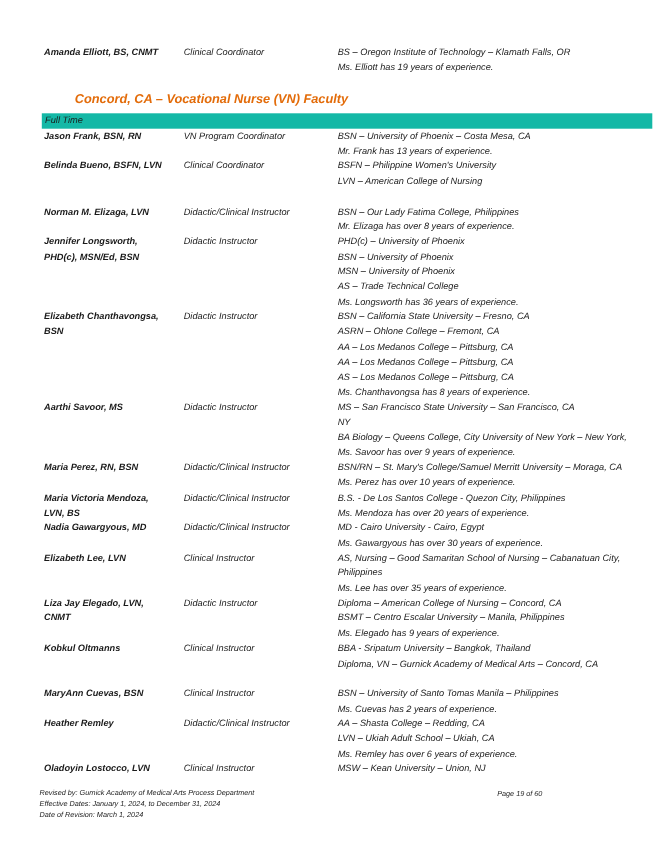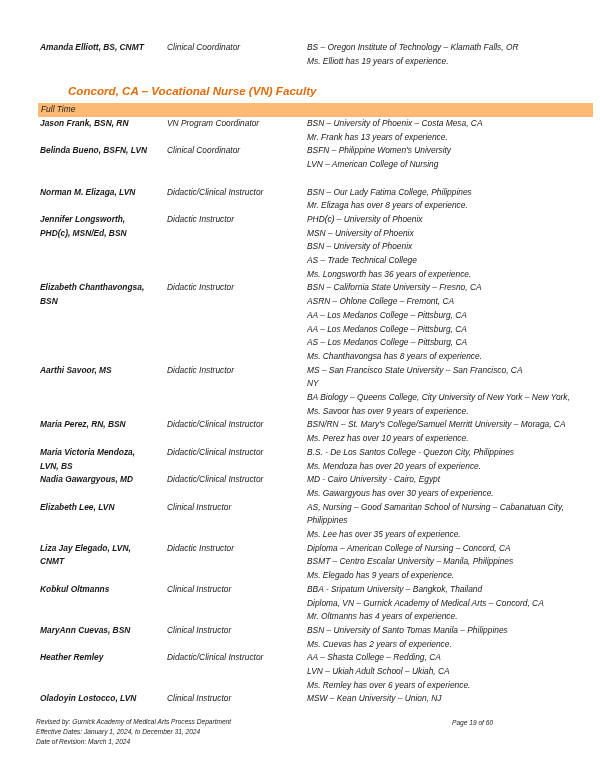--- a/index.html
+++ b/index.html
@@ -4,21 +4,21 @@
 <style>
   html, body { margin: 0; padding: 0; background: #ffffff; }
   body { width: 600px; height: 776px; position: relative; overflow: hidden;
          font-family: "Liberation Sans", sans-serif; color: #1a1a1a; }
   .page { position: absolute; left: 0; top: 14px; width: 512px; height: 776px; font-style: italic; }
   .row { position: absolute; left: 0; width: 600px; font-size: 8.4px; line-height: 13.7px; }
   .c-name { position: absolute; left: 40px; width: 120px; font-weight: bold; }
   .c-role { position: absolute; left: 167px; width: 135px; }
   .c-edu  { position: absolute; left: 307px; width: 285px; }
   .heading { position: absolute; left: 40px; top: 70px; font-size: 11.6px; font-weight: bold; color: #e36c0a; margin-left: 28px; }
-  .band { position: absolute; left: 38px; top: 89px; width: 555px; height: 14px; background: #fdba74; }
+  .band { position: absolute; left: 38px; top: 89px; width: 555px; height: 14px; background: #14b8a6; }
   .band span { position: absolute; left: 3px; top: 1px; font-size: 8.4px; }
   .footer { position: absolute; left: 36px; font-size: 6.6px; line-height: 10px; color: #222; }
   .pageno { position: absolute; left: 452px; top: 705px; font-size: 6.6px; color: #222; }
 </style>
 </head>
 <body>
 
 <div class="page">
 
   <div class="row" style="top:27px;">
@@ -67,22 +67,22 @@
         </div>
       </div>
       <div class="row" style="top: 198.9px;">
         <div class="c-name">
           <div>Jennifer Longsworth,</div>
           <div>PHD(c), MSN/Ed, BSN</div>
         </div>
         <div class="c-role">Didactic Instructor</div>
         <div class="c-edu">
           <div>PHD(c) – University of Phoenix</div>
+          <div>BSN – University of Phoenix</div>
           <div>MSN – University of Phoenix</div>
-          <div>BSN – University of Phoenix</div>
           <div>AS – Trade Technical College</div>
           <div>Ms. Longsworth has 36 years of experience.</div>
         </div>
       </div>
       <div class="row" style="top: 267.4px;">
         <div class="c-name">
           <div>Elizabeth Chanthavongsa,</div>
           <div>BSN</div>
         </div>
         <div class="c-role">Didactic Instructor</div>
@@ -162,21 +162,20 @@
         </div>
       </div>
       <div class="row" style="top: 568.8px;">
         <div class="c-name">
           <div>Kobkul Oltmanns</div>
         </div>
         <div class="c-role">Clinical Instructor</div>
         <div class="c-edu">
           <div>BBA - Sripatum University – Bangkok, Thailand</div>
           <div>Diploma, VN – Gurnick Academy of Medical Arts – Concord, CA</div>
-          <div>Mr. Oltmanns has 4 years of experience.</div>
         </div>
       </div>
       <div class="row" style="top: 609.9px;">
         <div class="c-name">
           <div>MaryAnn Cuevas, BSN</div>
         </div>
         <div class="c-role">Clinical Instructor</div>
         <div class="c-edu">
           <div>BSN – University of Santo Tomas Manila – Philippines</div>
           <div>Ms. Cuevas has 2 years of experience.</div>

